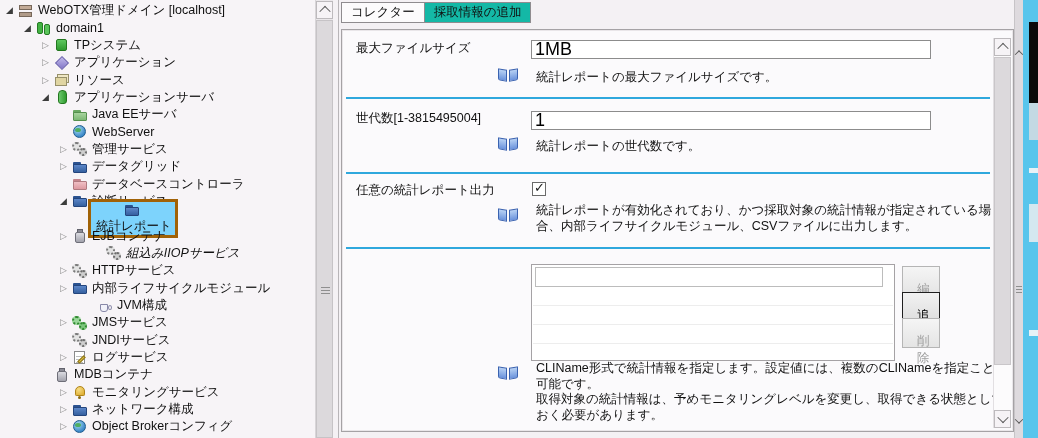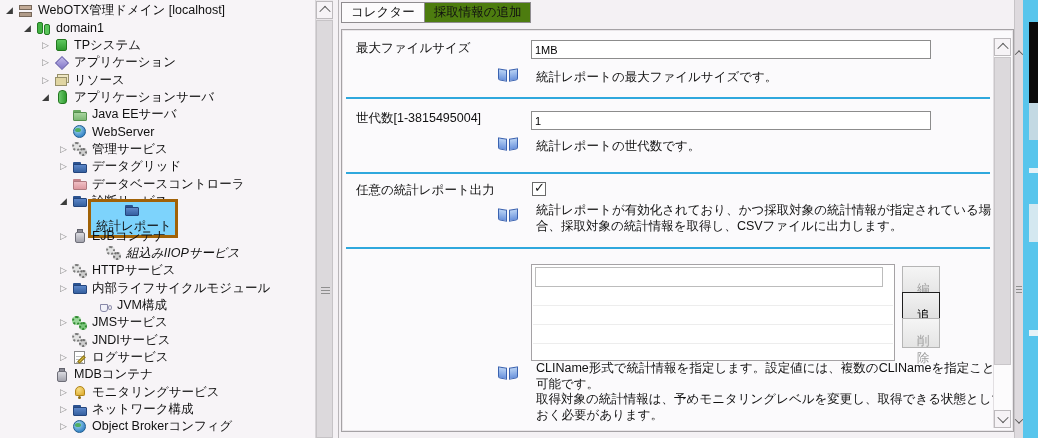--- a/index.html
+++ b/index.html
@@ -57,30 +57,30 @@
   .sb-btn{position:absolute;left:0;top:1px;width:17px;height:18px;background:#f6f3f6;border:1px solid #bdbabd;box-sizing:border-box;display:flex;align-items:center;justify-content:center;}
   .tree-scrollbar .sb-thumb{position:absolute;left:0;top:20px;width:17px;height:418px;background:#dcd9dc;border:1px solid #c6c3c6;box-sizing:border-box;}
   .grip{position:absolute;left:4px;width:9px;height:8px;background:repeating-linear-gradient(to bottom,#8f8f8f 0 1px,transparent 1px 3px);}
   .chev{width:7px;height:7px;border-left:1.5px solid #5a5a5a;border-top:1.5px solid #5a5a5a;transform:rotate(45deg) translate(1px,1px);}
   .chev.down{transform:rotate(225deg) translate(1px,1px);}
 
   .panel-divider{position:absolute;left:338px;top:0;width:1px;height:438px;background:#b8b5b8;}
 
   
   .tabbar{position:absolute;left:341px;top:2px;display:flex;}
-  .tab{height:21px;padding:0 9px;border:1px solid #8f8c8f;display:flex;align-items:center;background:#4d7c0f;box-sizing:border-box;}
+  .tab{height:21px;padding:0 9px;border:1px solid #8f8c8f;display:flex;align-items:center;background:#14b8a6;box-sizing:border-box;}
   .tab + .tab{border-left:none;}
   .tab.active{background:#fcfbfc;}
 
   
   .formbox{position:absolute;left:341px;top:29px;width:673px;height:403px;background:#fbfafc;
            border:1px solid #a5a2a5;box-shadow:inset 0 0 0 1px #e9e6e9;box-sizing:border-box;}
   .sep{position:absolute;left:4px;width:644px;height:2px;background:#2fa8dd;}
   .flabel{position:absolute;white-space:nowrap;}
-  .finput{position:absolute;width:400px;height:19px;border:1px solid #8c8c8c;background:#fff;font-family:inherit;font-size:11px;padding:0 3px;box-sizing:border-box;}
+  .finput{position:absolute;width:400px;height:19px;border:1px solid #8c8c8c;background:#fff;font-family:inherit;font-size:18px;padding:0 3px;box-sizing:border-box;}
   .fdesc{position:absolute;width:472px;line-height:15.5px;}
   .help-book-icon{position:absolute;width:20px;height:15px;}
   .help-book-icon::before,.help-book-icon::after{content:"";position:absolute;top:1px;width:9px;height:12px;box-sizing:border-box;border:1px solid #3a62b0;background:linear-gradient(#b8d2f4,#6a92dc);}
   .help-book-icon::before{left:0;transform:skewY(10deg);border-radius:1px 0 0 2px;}
   .help-book-icon::after{right:0;transform:skewY(-10deg);border-radius:0 1px 2px 0;}
   .fcheck{position:absolute;width:14px;height:14px;background:#fff;border:1px solid #6a6a6a;box-sizing:border-box;}
   .fcheck.checked::after{content:"\2713";position:absolute;left:1px;top:-3px;font-size:13px;font-weight:bold;color:#1a1a1a;}
   .flist{position:absolute;left:189px;top:234px;width:364px;height:97px;background:#fff;border:1px solid #a5a2a5;box-sizing:border-box;}
   .flist-edit{position:absolute;left:3px;top:2px;right:11px;height:18px;border:1px solid #bcbcbc;background:#fff;}
   .flist-line{position:absolute;left:1px;right:1px;height:1px;background:#ededed;}
@@ -333,21 +333,21 @@
 
     <div class="flabel" style="left:14px;top:80px">世代数[1-3815495004]</div>
     <input class="finput" style="left: 189px; top: 81px;" value="1">
     <span class="help-book-icon" style="left:156px;top:107px"></span>
     <div class="fdesc" style="left:194px;top:109px">統計レポートの世代数です。</div>
     <div class="sep" style="top:142px"></div>
 
     <div class="flabel" style="left:14px;top:152px">任意の統計レポート出力</div>
     <span class="fcheck checked" id="opt-check" style="left:190px;top:152px"></span>
     <span class="help-book-icon" style="left:156px;top:178px"></span>
-    <div class="fdesc" style="left:194px;top:173px">統計レポートが有効化されており、かつ採取対象の統計情報が指定されている場合、採取対象の統計情報を取得し、CSVファイルに出力します。</div>
+    <div class="fdesc" style="left:194px;top:173px">統計レポートが有効化されており、かつ採取対象の統計情報が指定されている場合、内部ライフサイクルモジュール、CSVファイルに出力します。</div>
     <div class="sep" style="top:217px"></div>
 
     <div class="flist">
       <div class="flist-edit"></div>
       <div class="flist-line" style="top:40px"></div>
       <div class="flist-line" style="top:59px"></div>
       <div class="flist-line" style="top:78px"></div>
     </div>
     <button class="lbtn" style="top:236px">編集</button>
     <button class="lbtn enabled" style="top:262px">追加</button>

